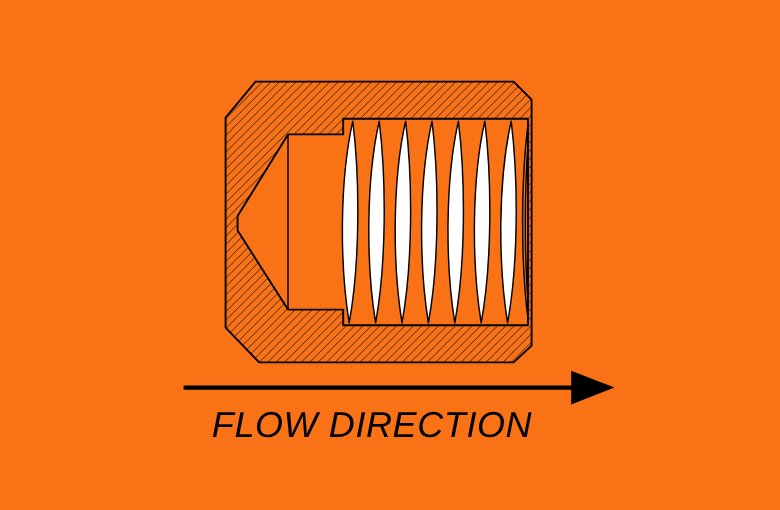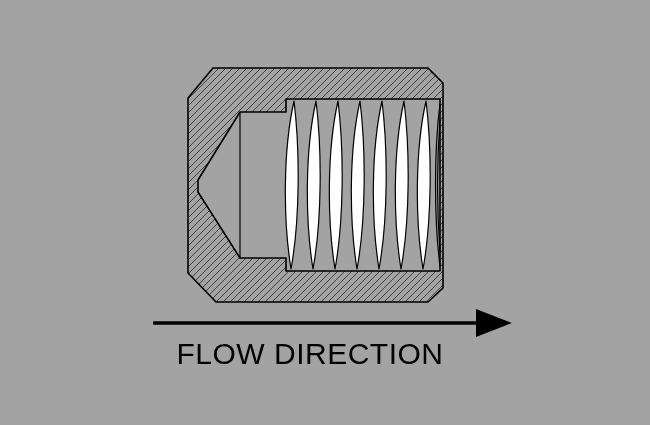--- a/index.html
+++ b/index.html
@@ -4,22 +4,23 @@
   <style>
     html, body {
       margin: 0;
       padding: 0;
       background: #ffffff;
     }
     .stage {
       width: 650px;
       height: 425px;
       position: relative;
-      background: #a3a3a3;
+      background: #f97316;
       overflow: hidden;
+      font-style: italic;
     }
     svg { display: block; }
     .flow-label {
       font-family: "Liberation Sans", sans-serif;
       font-weight: 400;
       letter-spacing: 0.5px;
     }
   </style>
 </head>
 <body>

